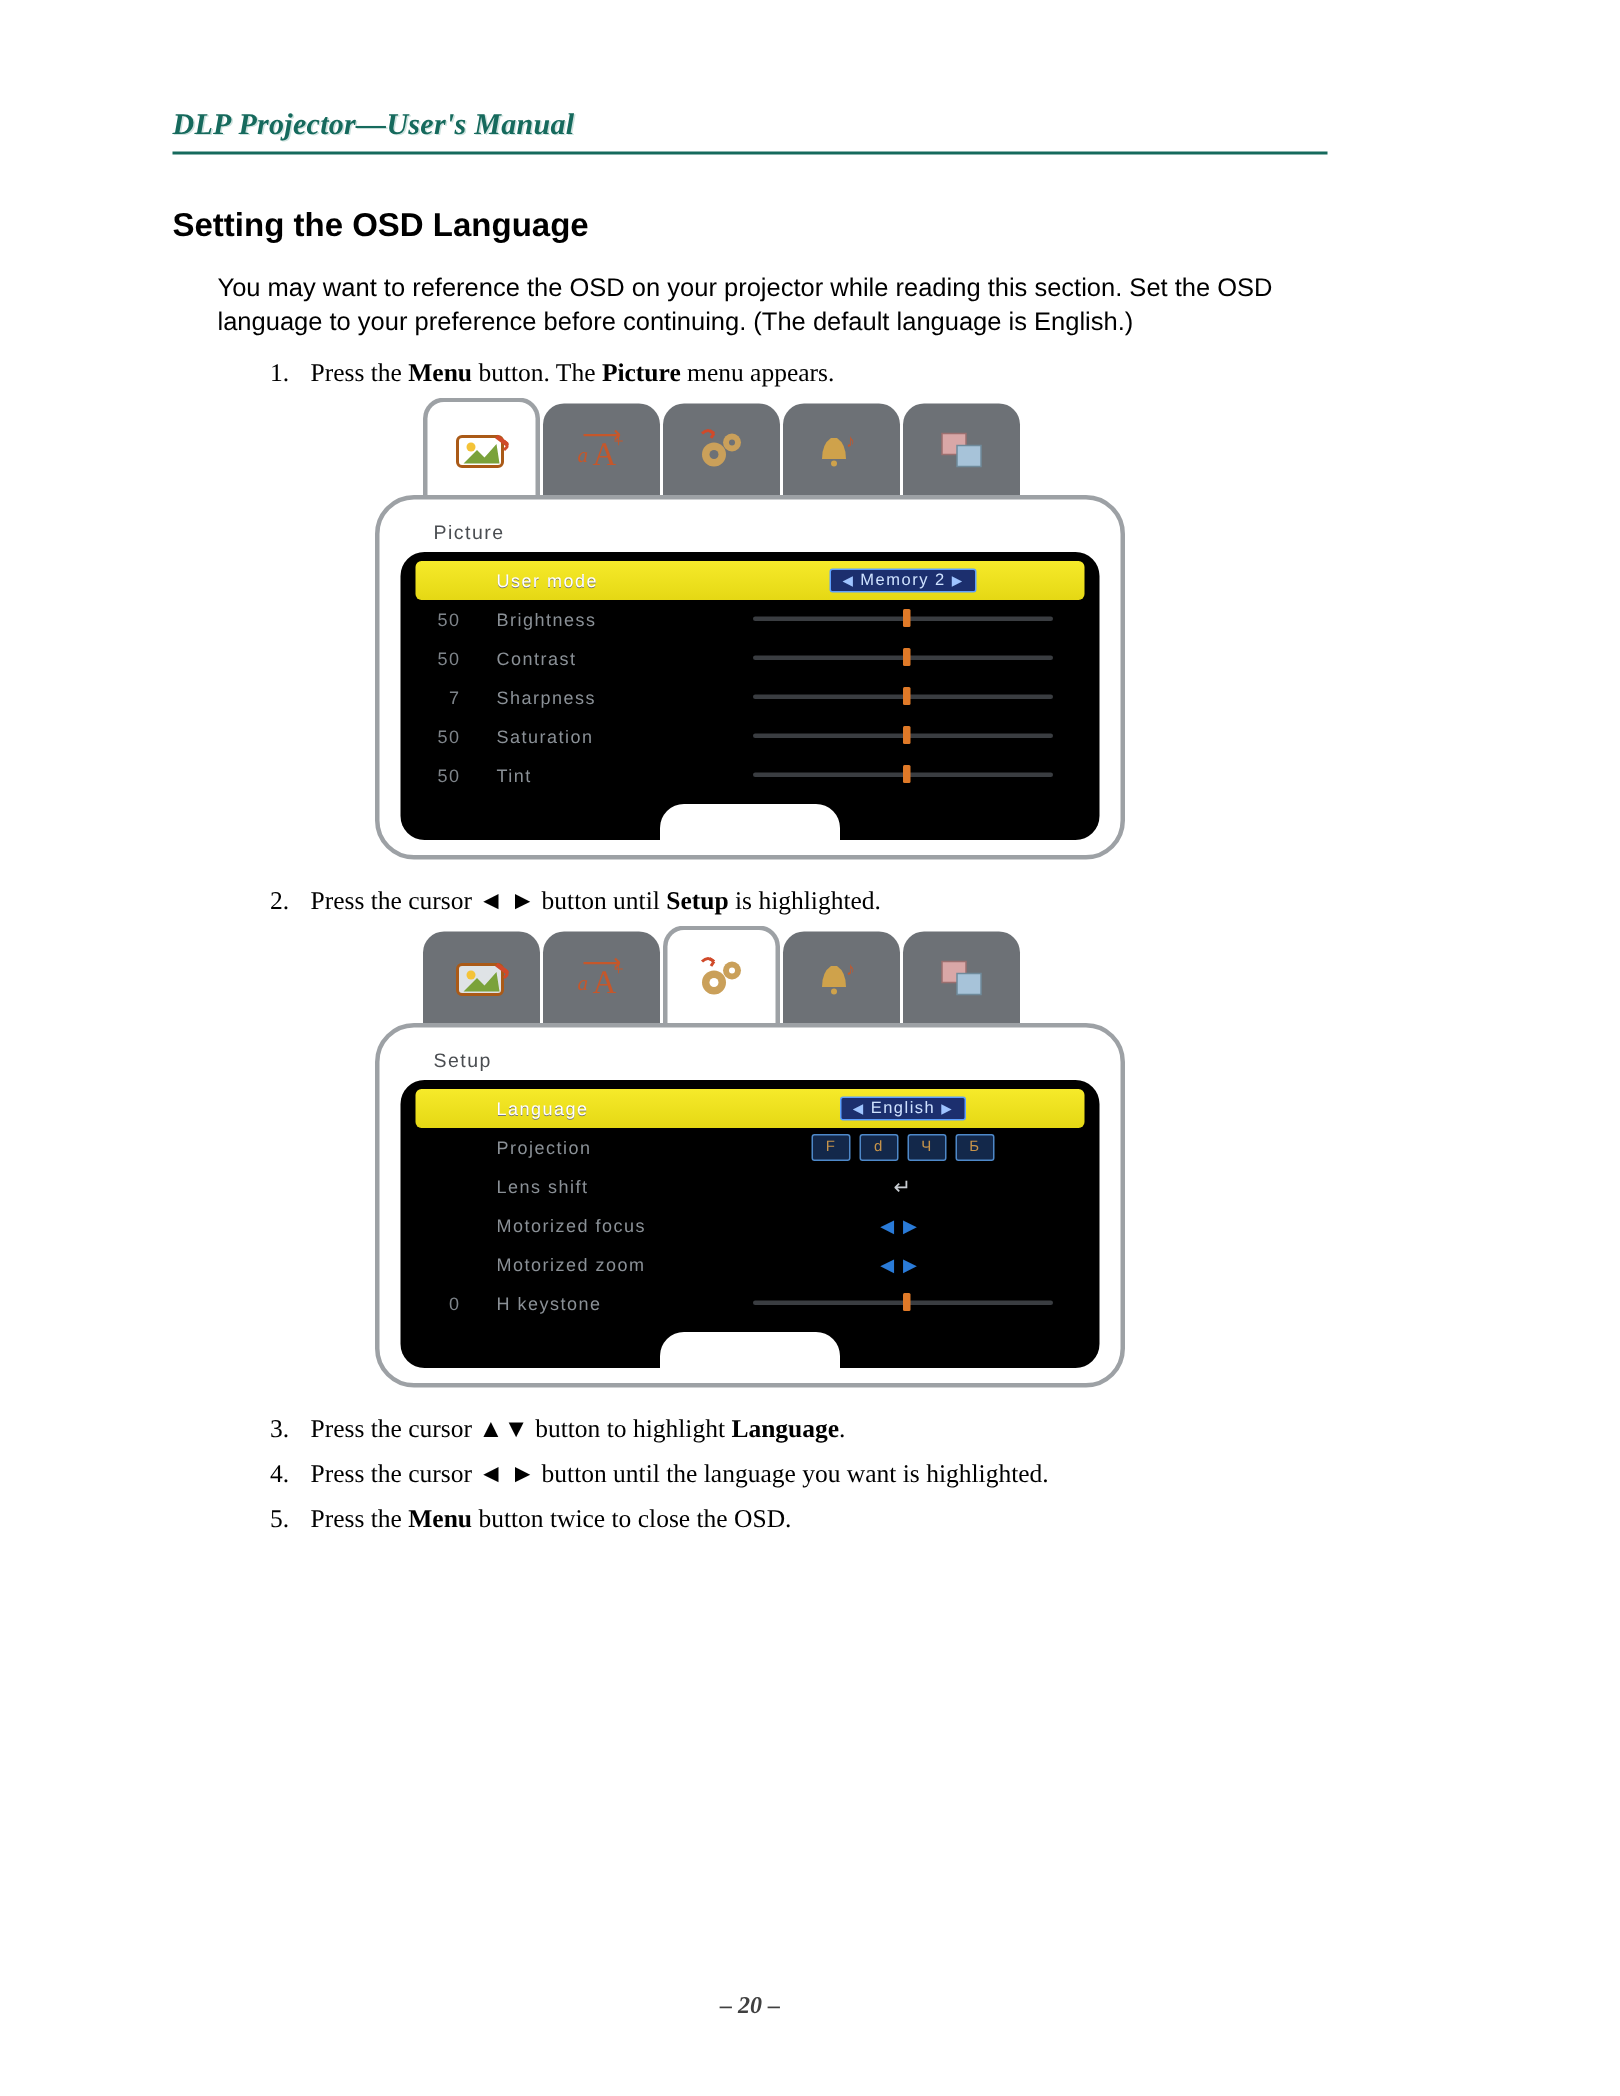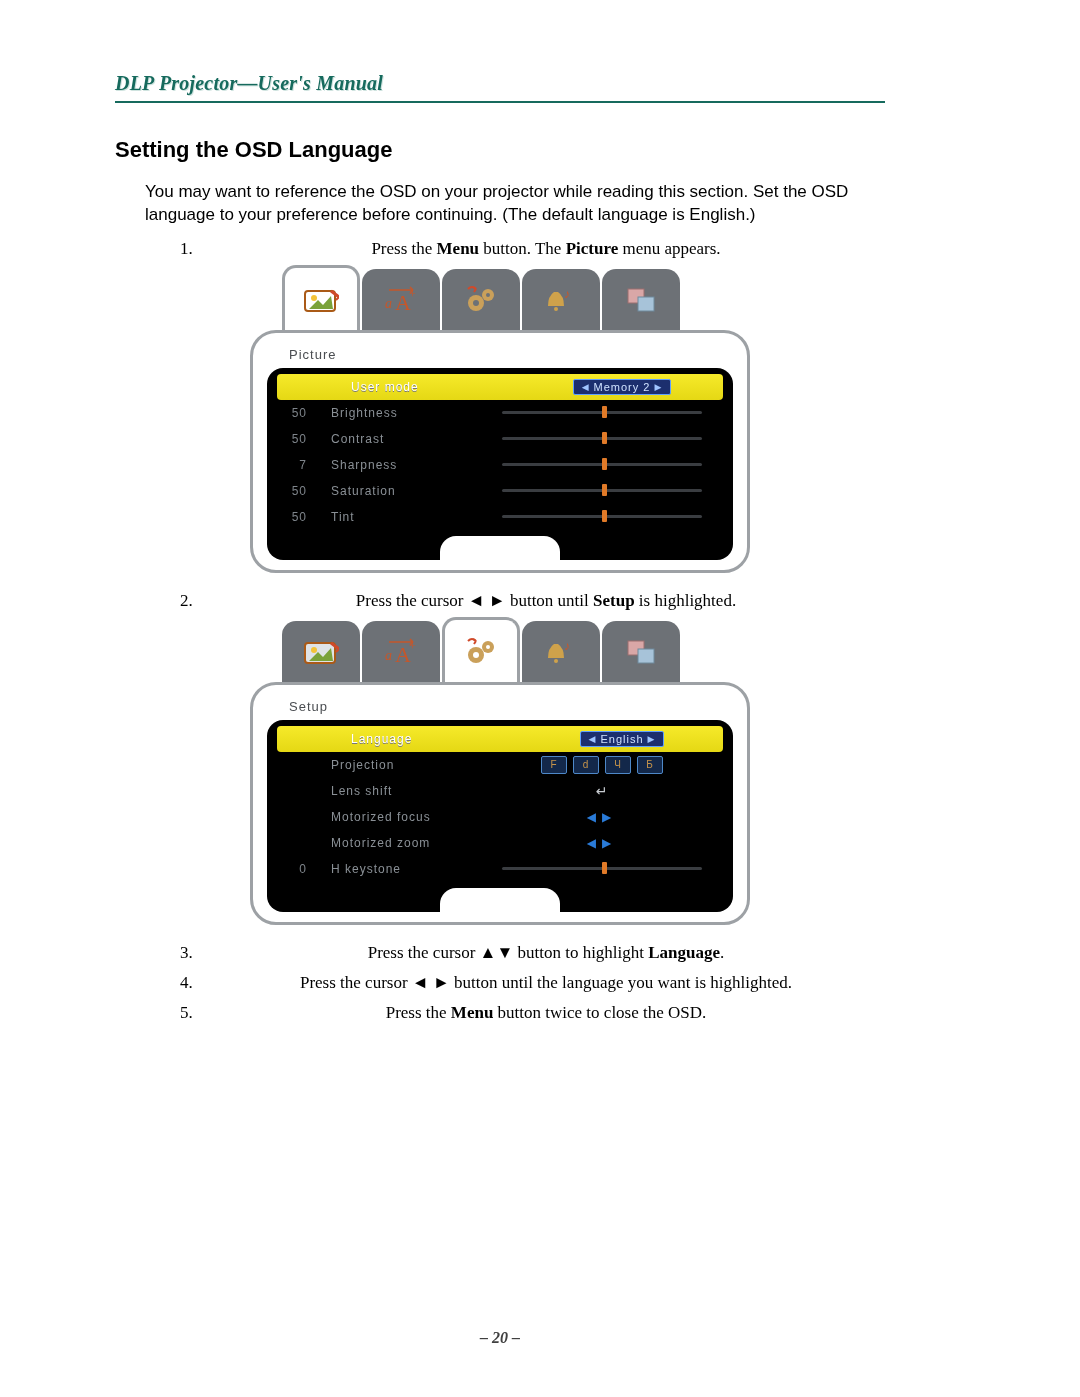--- a/index.html
+++ b/index.html
@@ -46,21 +46,20 @@
   }
   .steps {
     list-style: decimal;
     margin: 0 0 0 30px;
     padding-left: 52px;
     font-size: 17px;
   }
   .steps > li {
     padding-left: 10px;
     margin-bottom: 10px;
-    text-align: center;
   }
   .after-fig { margin-top: 14px; }
 
   
   .osd-wrap {
     width: 500px;
     margin: 8px auto 18px auto;
   }
   .osd-tabs {
     display: flex;
@@ -125,21 +124,20 @@
     color: #7e848a;
     padding-right: 24px;
   }
   .col-label {
     width: 150px;
     color: #8a9096;
   }
   .osd-row.hl {
     background: linear-gradient(#f6ea2a, #e5d814);
     border-radius: 4px;
-    gap: 20px;
   }
   .osd-row.hl .col-label { color: #fff; text-shadow: 0 1px 0 #777; }
   .osd-row.hl .col-val { color: transparent; }
   .col-ctrl {
     flex: 1;
     display: flex;
     align-items: center;
     justify-content: center;
     gap: 6px;
   }

